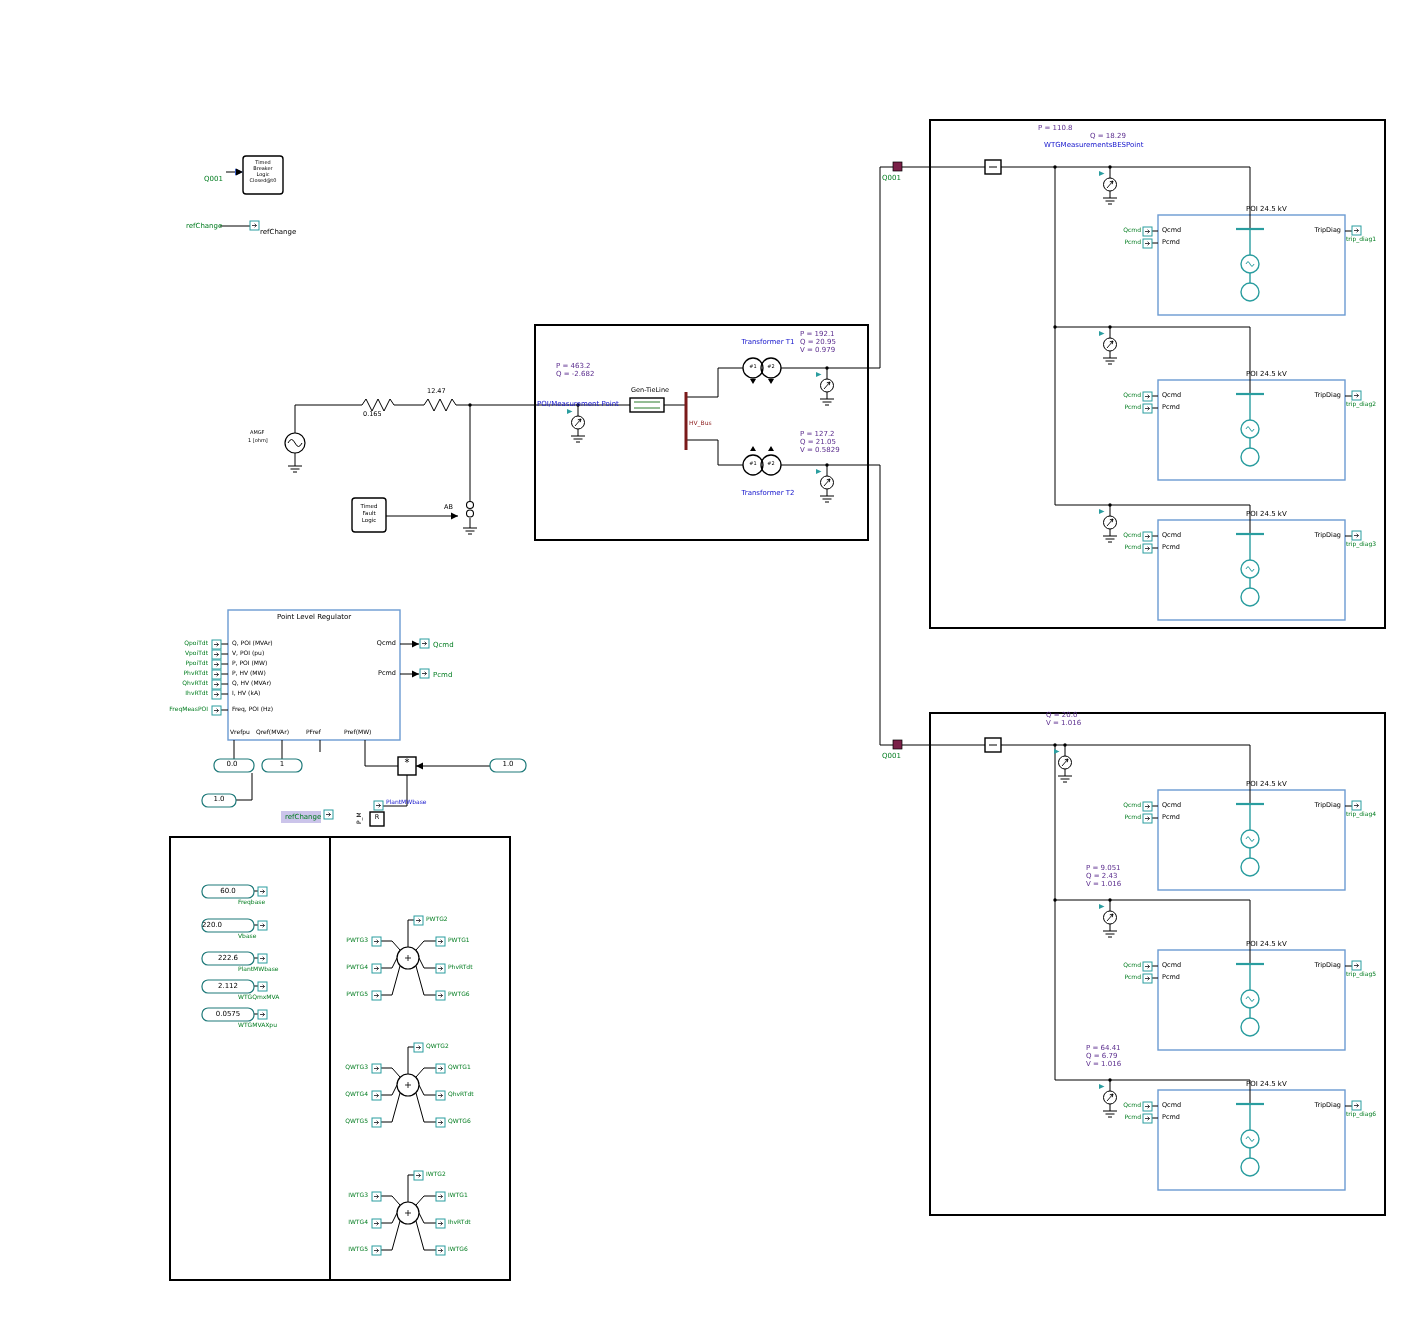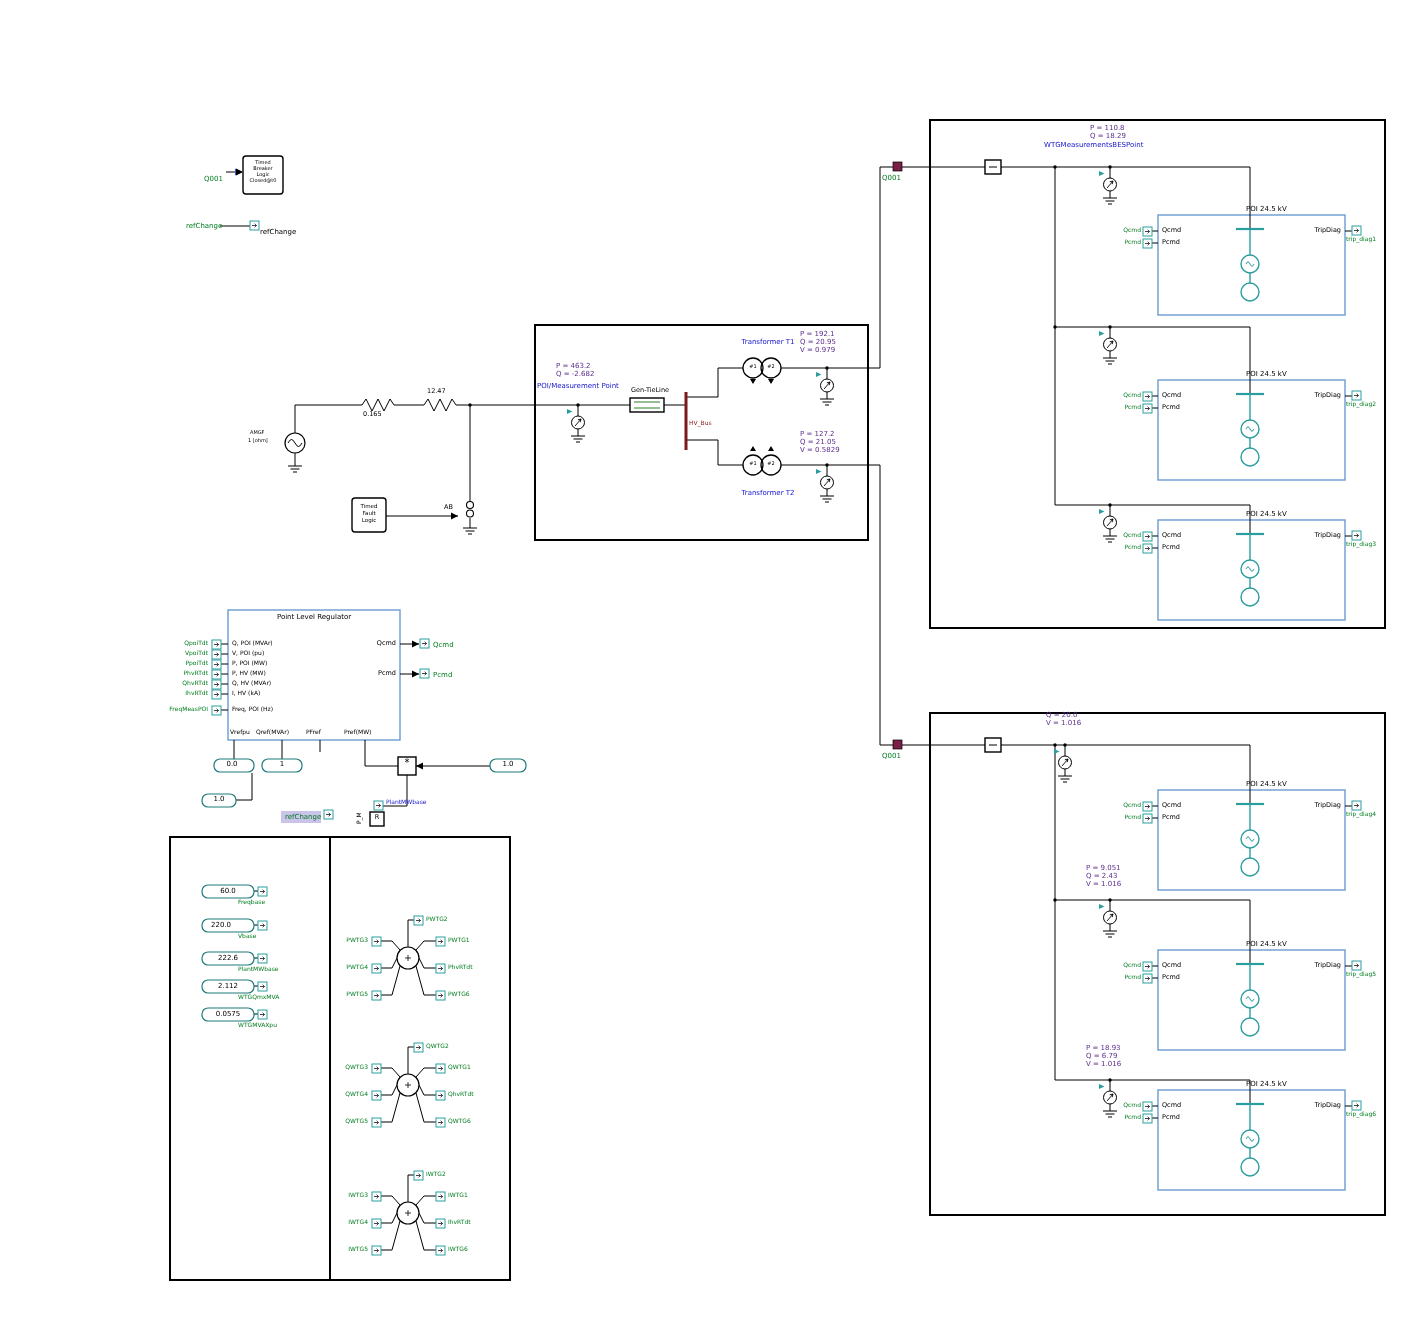--- a/index.html
+++ b/index.html
@@ -252,48 +252,48 @@
 <span class="lbl s5" style="left:248px;top:438px">1 [ohm]</span>
 <span class="lbl s65" style="left:363px;top:411px">0.165</span>
 <span class="lbl s65" style="left:427px;top:388px">12.47</span>
 <span class="lbl s55 c" style="left:369px;top:503px">Timed</span>
 <span class="lbl s55 c" style="left:369px;top:510px">Fault</span>
 <span class="lbl s55 c" style="left:369px;top:517px">Logic</span>
 <span class="lbl s65" style="left:444px;top:504px">AB</span>
 
 <span class="lbl p" style="left:556px;top:362px">P = 463.2</span>
 <span class="lbl p" style="left:556px;top:370px">Q = -2.682</span>
-<span class="lbl b" style="left:537px;top:382px">POI/Measurement Point</span>
+<span class="lbl b" style="left:537px;top:400px">POI/Measurement Point</span>
 <span class="lbl s65" style="left:631px;top:387px">Gen-TieLine</span>
 <span class="lbl dr s6" style="left:689px;top:420px">HV_Bus</span>
 <span class="lbl b c" style="left:768px;top:338px">Transformer T1</span>
 <span class="lbl s5 c" style="left:753px;top:364px">#1</span>
 <span class="lbl s5 c" style="left:771px;top:364px">#2</span>
 <span class="lbl p" style="left:800px;top:330px">P = 192.1</span>
 <span class="lbl p" style="left:800px;top:338px">Q = 20.95</span>
 <span class="lbl p" style="left:800px;top:346px">V = 0.979</span>
 <span class="lbl b c" style="left:768px;top:489px">Transformer T2</span>
 <span class="lbl s5 c" style="left:753px;top:461px">#1</span>
 <span class="lbl s5 c" style="left:771px;top:461px">#2</span>
 <span class="lbl p" style="left:800px;top:430px">P = 127.2</span>
 <span class="lbl p" style="left:800px;top:438px">Q = 21.05</span>
 <span class="lbl p" style="left:800px;top:446px">V = 0.5829</span>
 
 <span class="lbl g" style="left:882px;top:174px">Q001</span>
-<span class="lbl p" style="left:1090px;top:124px">P = 110.8</span>
+<span class="lbl p" style="left:1038px;top:124px">P = 110.8</span>
 <span class="lbl p" style="left:1090px;top:132px">Q = 18.29</span>
 <span class="lbl b" style="left:1044px;top:141px">WTGMeasurementsBESPoint</span>
 
 <span class="lbl g" style="left:882px;top:752px">Q001</span>
 <span class="lbl p" style="left:1046px;top:711px">Q = 20.0</span>
 <span class="lbl p" style="left:1046px;top:719px">V = 1.016</span>
 <span class="lbl p" style="left:1086px;top:864px">P = 9.051</span>
 <span class="lbl p" style="left:1086px;top:872px">Q = 2.43</span>
 <span class="lbl p" style="left:1086px;top:880px">V = 1.016</span>
-<span class="lbl p" style="left:1086px;top:1044px">P = 18.93</span>
+<span class="lbl p" style="left:1086px;top:1044px">P = 64.41</span>
 <span class="lbl p" style="left:1086px;top:1052px">Q = 6.79</span>
 <span class="lbl p" style="left:1086px;top:1060px">V = 1.016</span>
 
 <span class="lbl" style="left:1246px;top:205px">POI 24.5 kV</span>
 <span class="lbl g s6 r" style="left:1141px;top:227px">Qcmd</span>
 <span class="lbl g s6 r" style="left:1141px;top:239px">Pcmd</span>
 <span class="lbl s65" style="left:1162px;top:227px">Qcmd</span>
 <span class="lbl s65" style="left:1162px;top:239px">Pcmd</span>
 <span class="lbl s65 r" style="left:1341px;top:227px">TripDiag</span>
 <span class="lbl g s6" style="left:1346px;top:236px">trip_diag1</span>
@@ -366,21 +366,21 @@
 <span class="lbl c" style="left:508px;top:760px">1.0</span>
 <span class="lbl c" style="left:219px;top:795px">1.0</span>
 <span class="lbl s10 c" style="left:407px;top:757px">*</span>
 <span class="lbl b s6" style="left:386px;top:799px">PlantMWbase</span>
 <span class="lbl s6 v" style="left:356px;top:824px">P_M</span>
 <span class="lbl s65 c" style="left:377px;top:814px">R</span>
 <span class="lbl g" style="left:285px;top:813px">refChange</span>
 
 <span class="lbl c" style="left:228px;top:887px">60.0</span>
 <span class="lbl g s6" style="left:238px;top:899px">Freqbase</span>
-<span class="lbl c" style="left:221px;top:921px">220.0</span>
+<span class="lbl c" style="left:212px;top:921px">220.0</span>
 <span class="lbl g s6" style="left:238px;top:933px">Vbase</span>
 <span class="lbl c" style="left:228px;top:954px">222.6</span>
 <span class="lbl g s6" style="left:238px;top:966px">PlantMWbase</span>
 <span class="lbl c" style="left:228px;top:982px">2.112</span>
 <span class="lbl g s6" style="left:238px;top:994px">WTGQmxMVA</span>
 <span class="lbl c" style="left:228px;top:1010px">0.0575</span>
 <span class="lbl g s6" style="left:238px;top:1022px">WTGMVAXpu</span>
 
 <span class="lbl g s6" style="left:426px;top:916px">PWTG2</span>
 <span class="lbl g s6 r" style="left:368px;top:937px">PWTG3</span>

